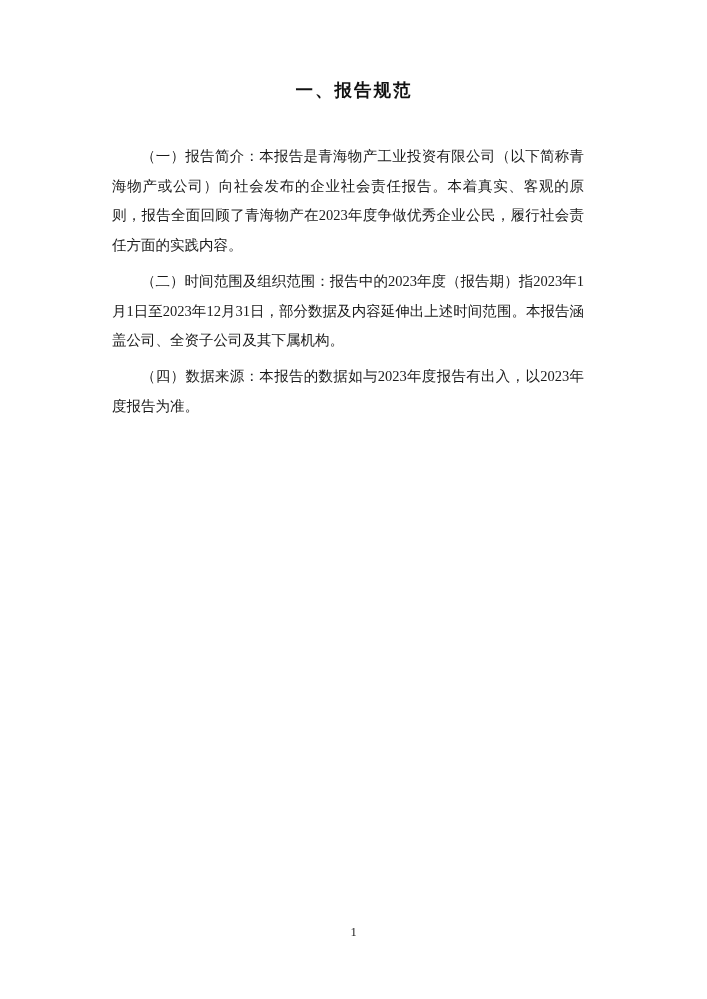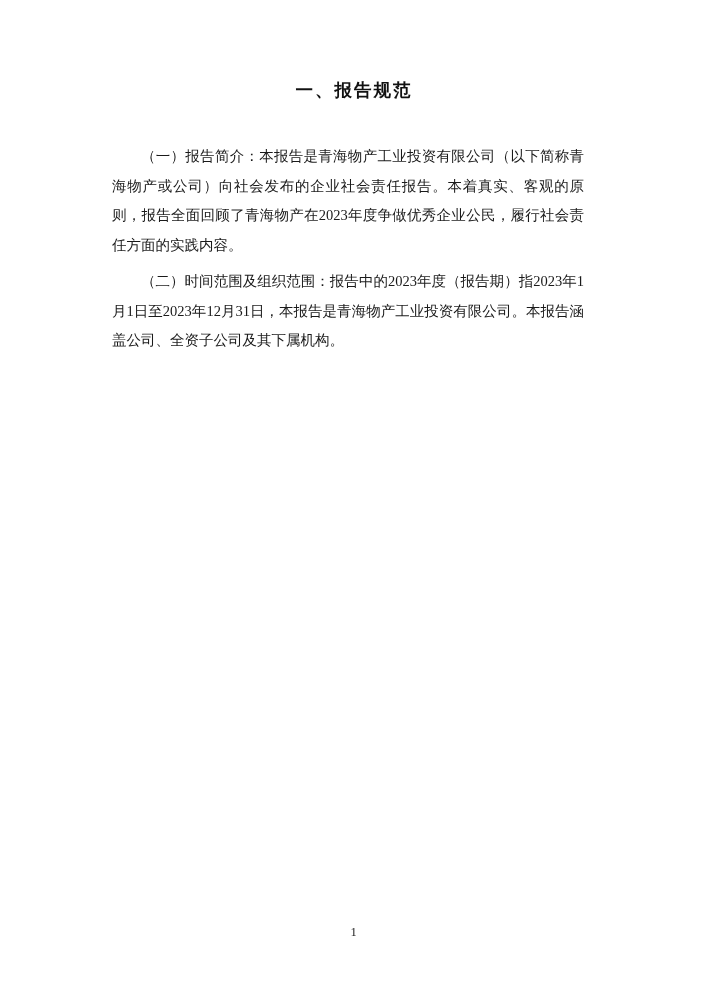--- a/index.html
+++ b/index.html
@@ -57,16 +57,17 @@
     font-family: "Liberation Serif", "DejaVu Serif", serif;
   }
 </style>
 </head>
 <body>
 
 <div class="page">
   <div class="content">
     <h1 class="doc-title">一、报告规范</h1>
     <p class="para">（一）报告简介：本报告是青海物产工业投资有限公司（以下简称青海物产或公司）向社会发布的企业社会责任报告。本着真实、客观的原则，报告全面回顾了青海物产在2023年度争做优秀企业公民，履行社会责任方面的实践内容。</p>
-    <p class="para">（二）时间范围及组织范围：报告中的2023年度（报告期）指2023年1月1日至2023年12月31日，本报告是青海物产工业投资有限公司。本报告涵盖公司、全资子公司及其下属机构。</p>
+    <p class="para">（二）时间范围及组织范围：报告中的2023年度（报告期）指2023年1月1日至2023年12月31日，部分数据及内容延伸出上述时间范围。本报告涵盖公司、全资子公司及其下属机构。</p>
+    <p class="para">（四）数据来源：本报告的数据如与2023年度报告有出入，以2023年度报告为准。</p>
   </div>
   <div class="page-number">1</div>
 </div>
 
 </body></html>

